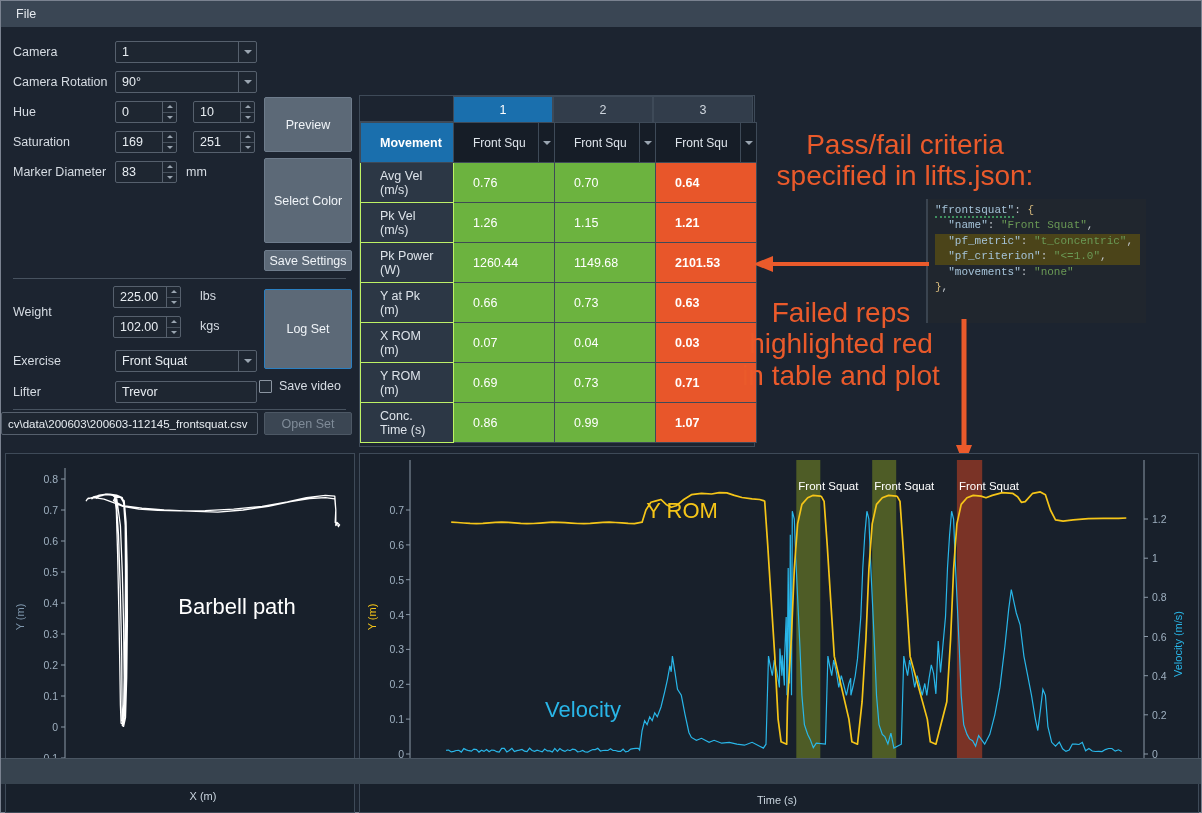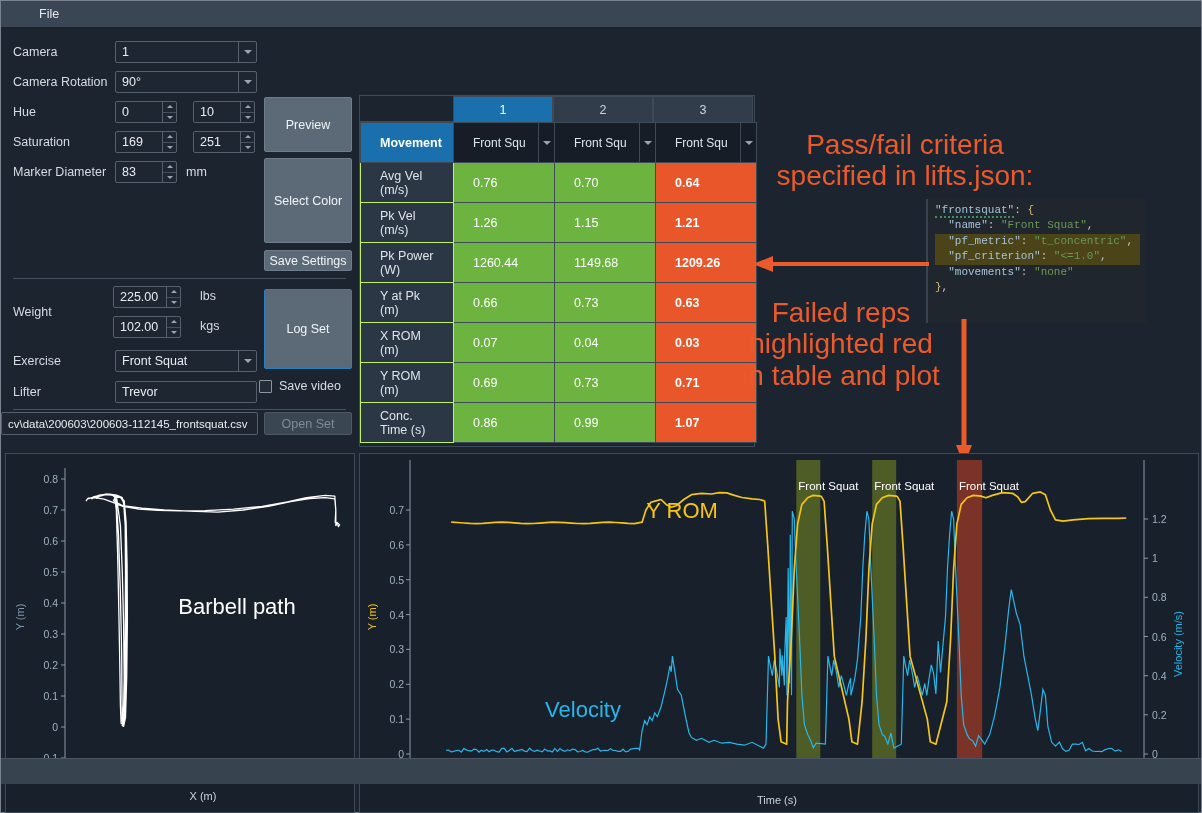--- a/index.html
+++ b/index.html
@@ -36,21 +36,21 @@
   .winbtn {
     width: 46px; height: 30px; display: flex;
     align-items: center; justify-content: center;
     font-size: 13px; color: #1a1a1a;
   }
   .winbtn svg { display: block; }
 
   
   #menubar {
     height: 26px; background: #3a4654;
-    display: flex; align-items: center; padding-left: 23px;
+    display: flex; align-items: center;
   }
   .menu-item {
     font-size: 12.5px; color: #e6eaef; padding: 3px 9px; margin-left: 6px;
   }
 
   
   #body { position: relative; height: 757px; background: #1c2430; }
 
   
   #controls {
@@ -422,21 +422,21 @@
         <tr>
           <td class="rowhd">Pk Vel (m/s)</td>
           <td class="cell pass">1.26</td>
           <td class="cell pass">1.15</td>
           <td class="cell fail">1.21</td>
         </tr>
         <tr>
           <td class="rowhd">Pk Power (W)</td>
           <td class="cell pass">1260.44</td>
           <td class="cell pass">1149.68</td>
-          <td class="cell fail">1209.26</td>
+          <td class="cell fail">2101.53</td>
         </tr>
         <tr>
           <td class="rowhd">Y at Pk (m)</td>
           <td class="cell pass">0.66</td>
           <td class="cell pass">0.73</td>
           <td class="cell fail">0.63</td>
         </tr>
         <tr>
           <td class="rowhd">X ROM (m)</td>
           <td class="cell pass">0.07</td>

